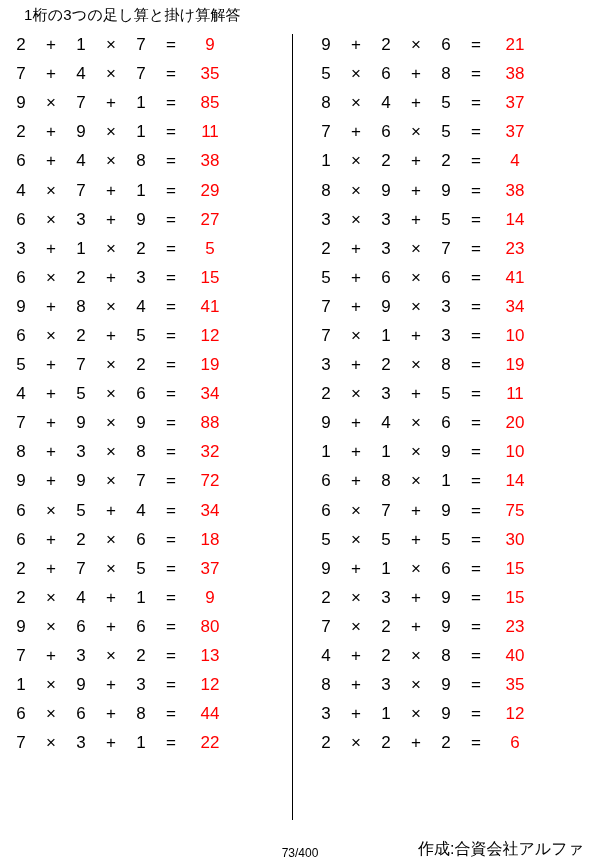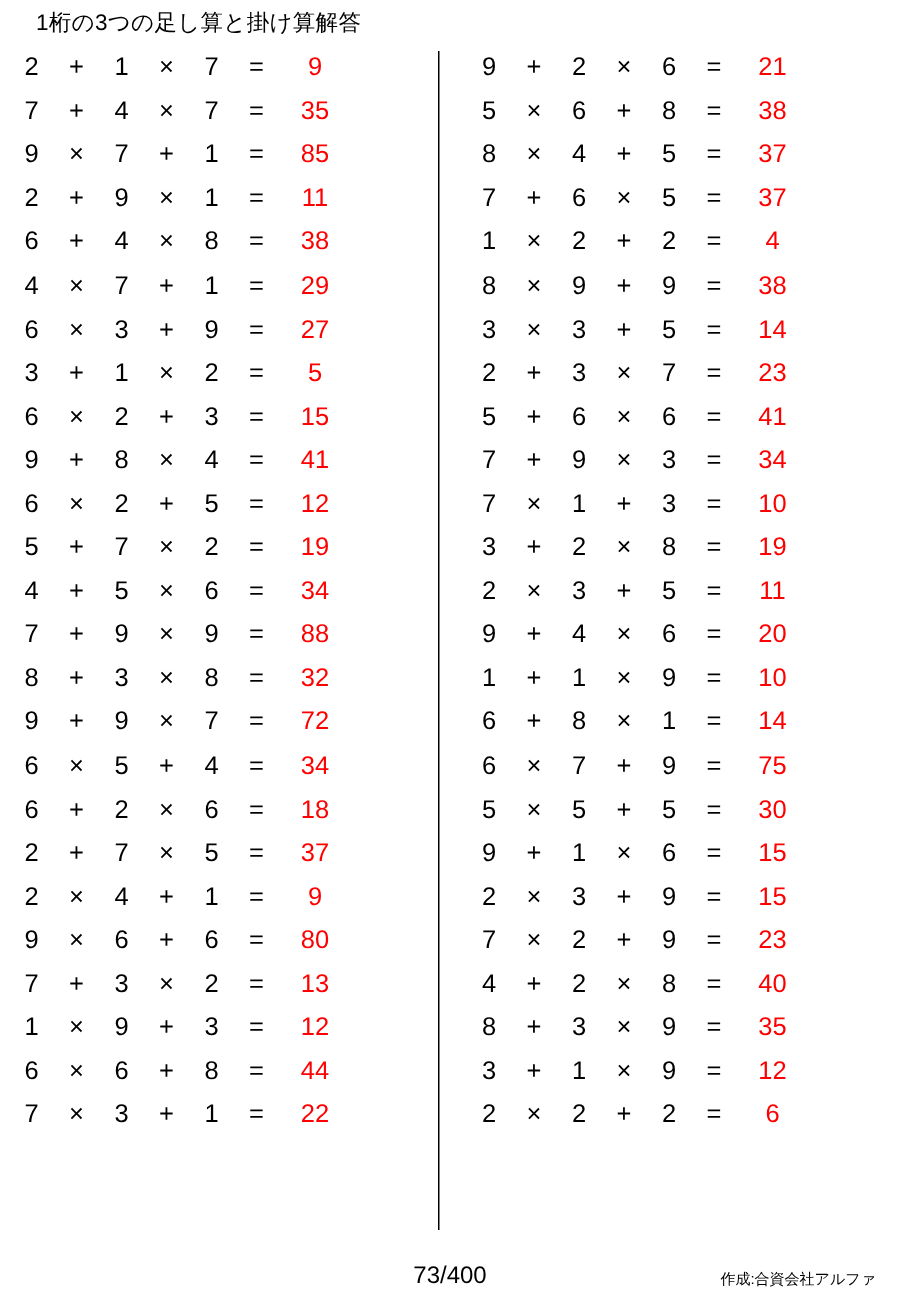--- a/index.html
+++ b/index.html
@@ -74,27 +74,27 @@
     width: 44px;
     color: #ff0000;
     text-align: center;
   }
   .footer-page {
     position: absolute;
     bottom: 6px;
     left: 0;
     width: 600px;
     text-align: center;
-    font-size: 16px;
+    font-size: 12px;
   }
   .footer-credit {
     position: absolute;
     bottom: 6px;
     right: 16px;
-    font-size: 10px;
+    font-size: 16px;
   }
 </style>
 </head>
 <body>
 
 <div class="page">
 
   <div class="title">1桁の3つの足し算と掛け算解答</div>
 
   <div class="divider"></div>

